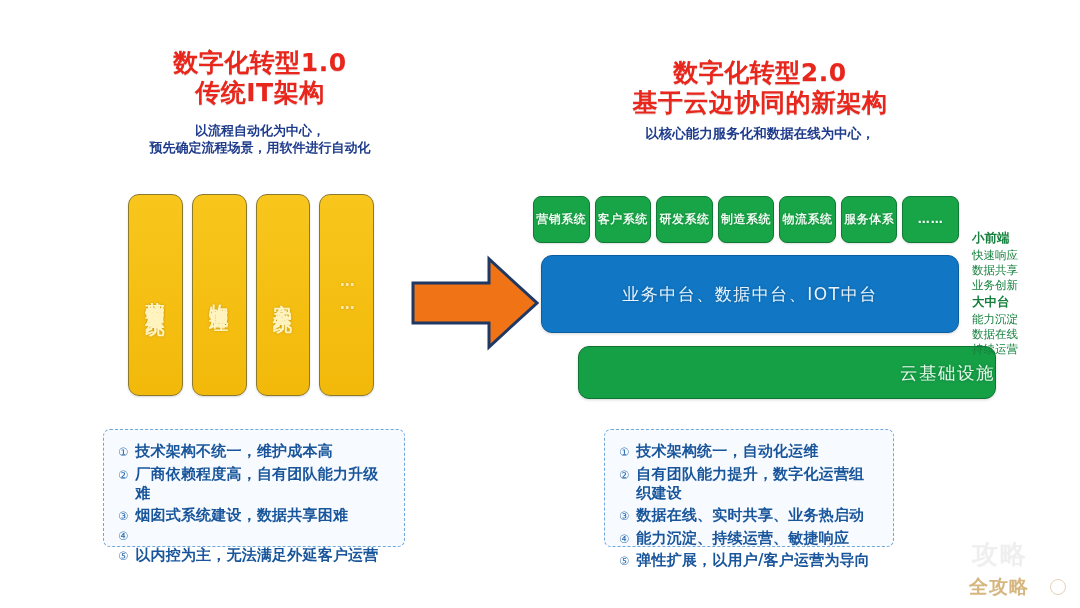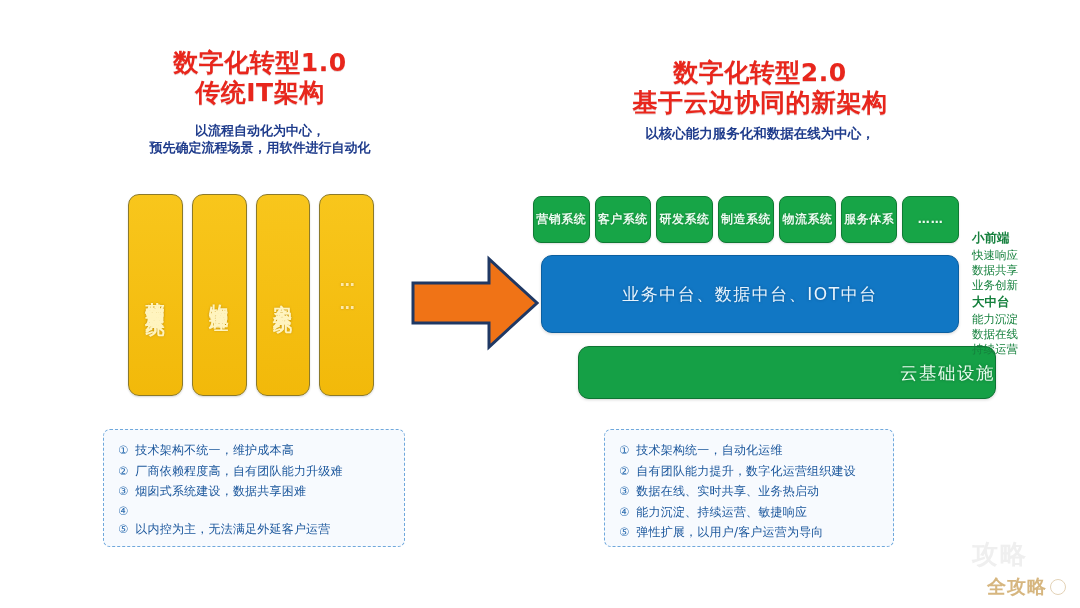--- a/index.html
+++ b/index.html
@@ -188,33 +188,33 @@
   }
   .bullet-row:last-child { margin-bottom: 0; }
   .bullet-num {
     color: #2B6CB0;
     font-size: 11.5px;
     flex: 0 0 auto;
     font-weight: normal;
   }
   .bullet-text {
     color: #19559B;
-    font-size: 12px;
-    font-weight: normal;
+    font-size: 15px;
+    font-weight: bold;
     letter-spacing: 0.2px;
   }
 
   
   #watermark {
     position: absolute;
     right: 14px;
     bottom: 8px;
     display: flex;
     align-items: center;
-    gap: 3px;
+    gap: 21px;
     opacity: 0.72;
   }
   #watermark .wm-text {
     color: #C79A4E;
     font-size: 19px;
     font-weight: bold;
     letter-spacing: 1px;
   }
   #watermark .wm-mark {
     width: 14px; height: 14px;

